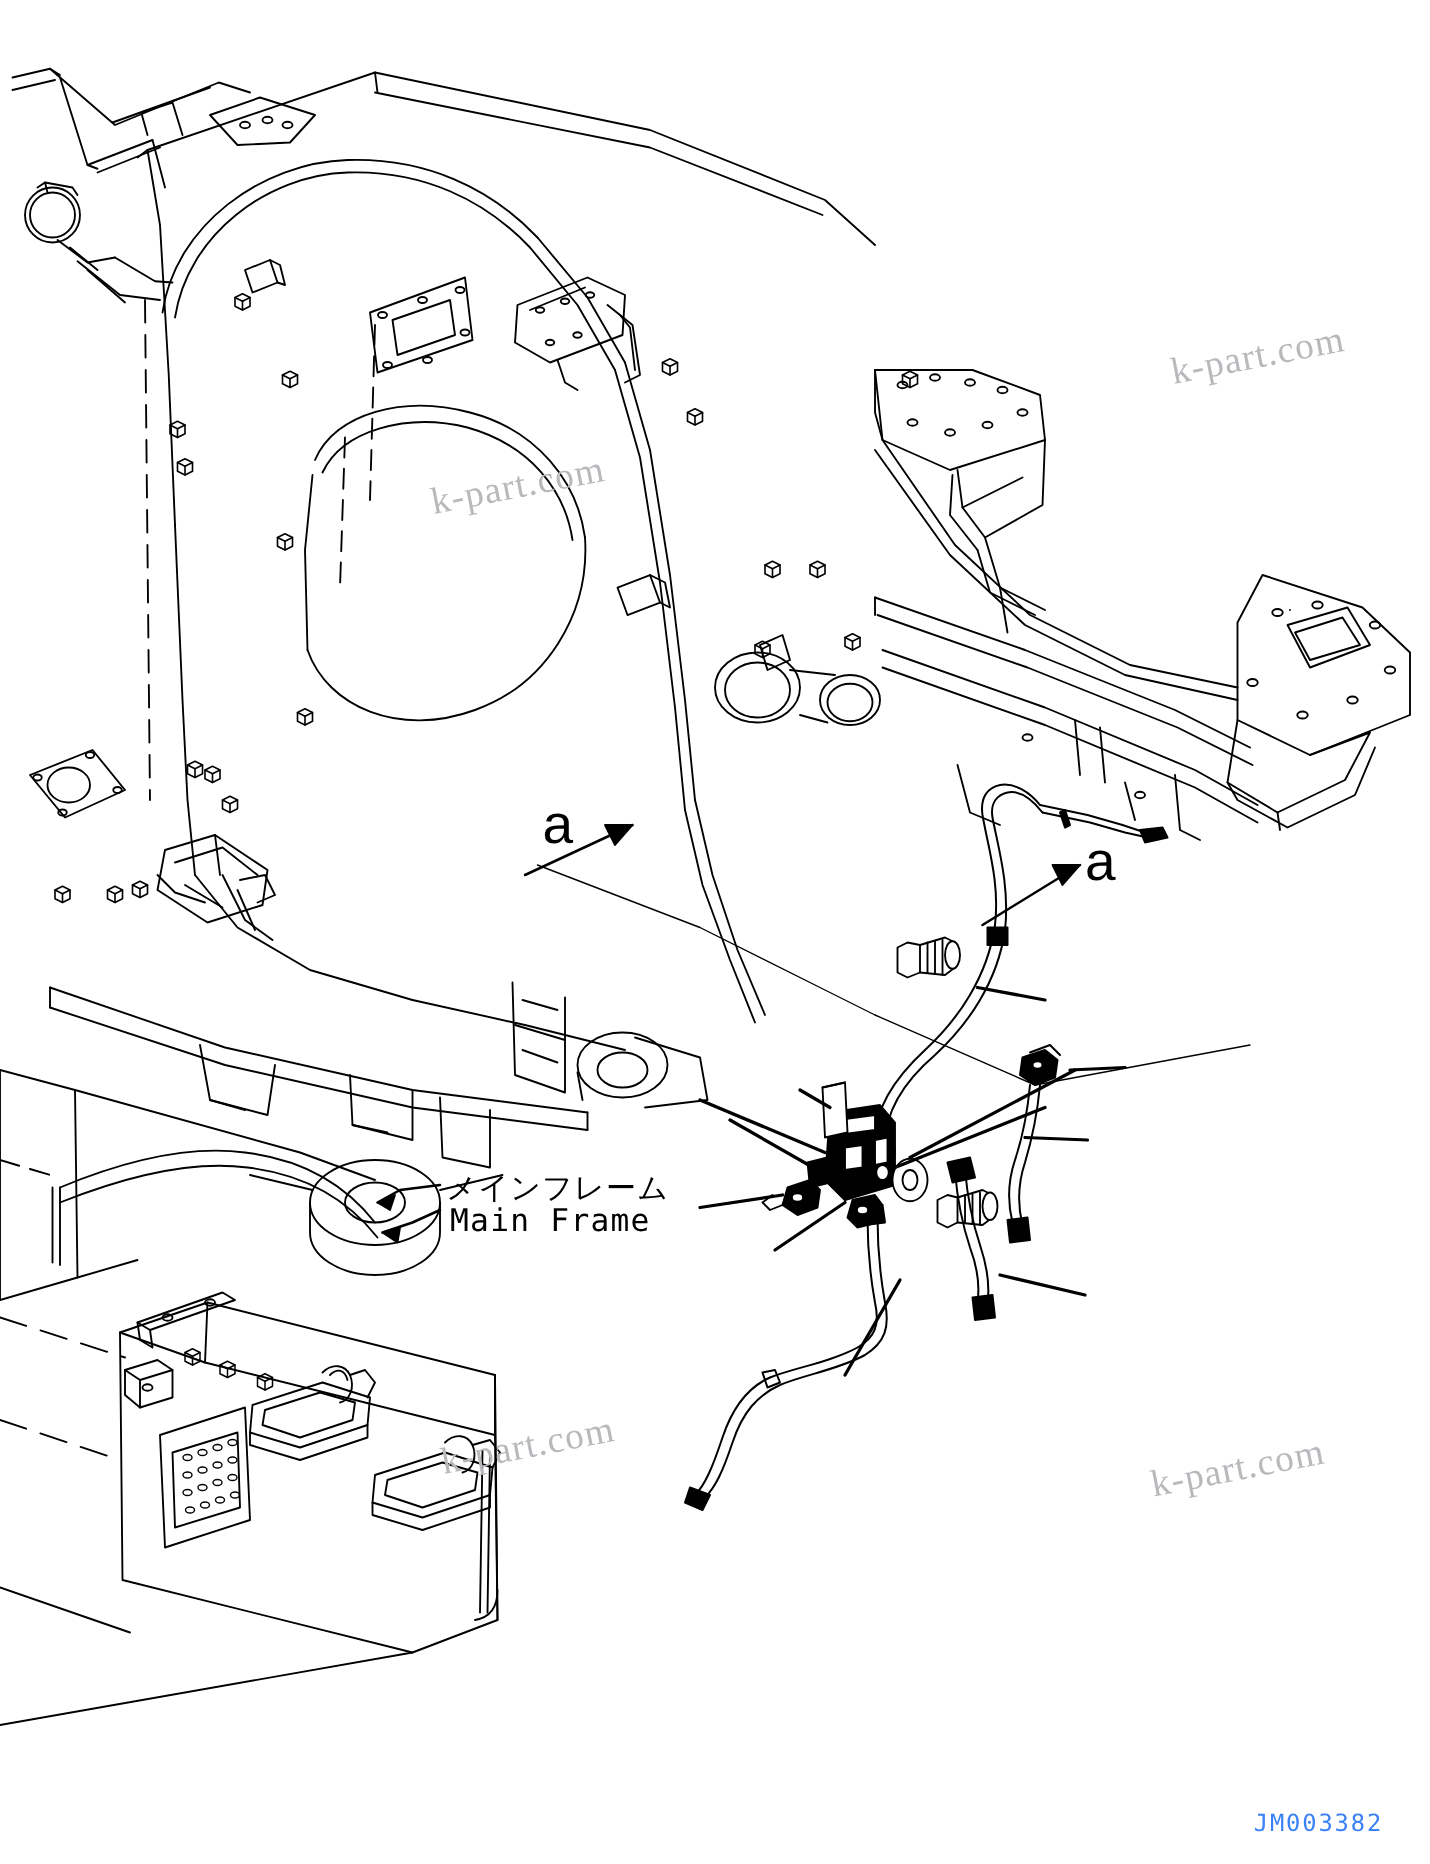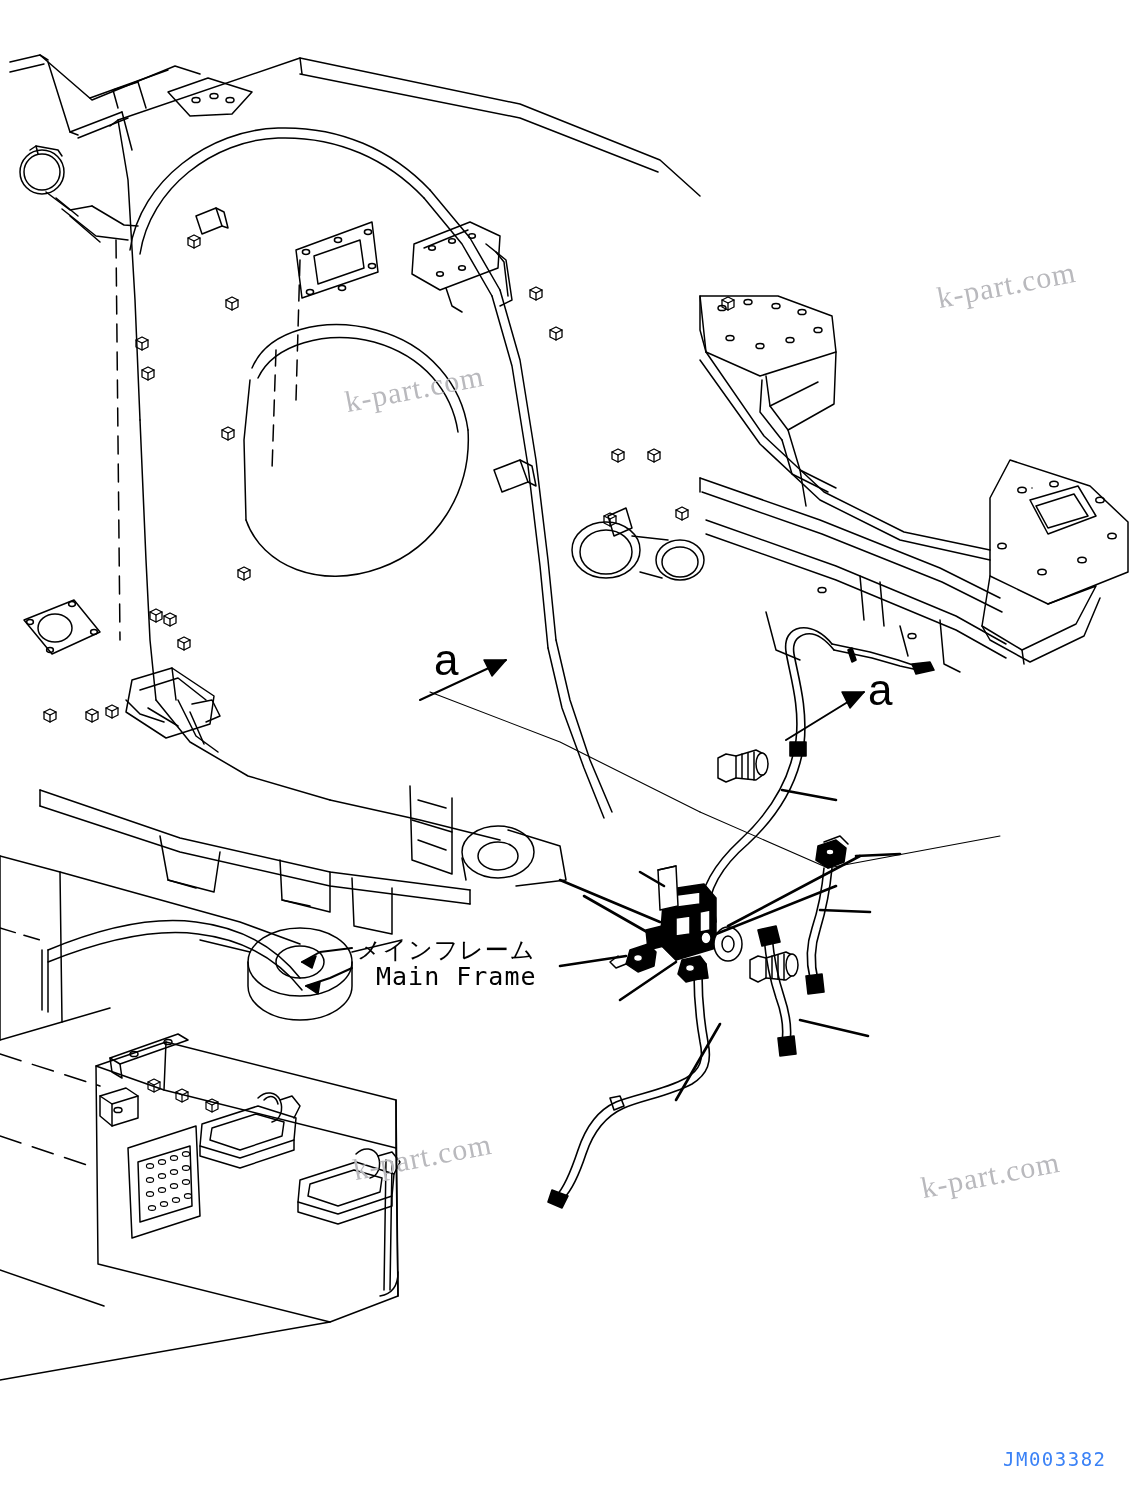--- a/index.html
+++ b/index.html
@@ -592,17 +592,17 @@
 
   <div class="wm" style="left:936px; top:268px; transform:rotate(-11deg);">k-part.com</div>
   <div class="wm" style="left:344px; top:372px; transform:rotate(-11deg);">k-part.com</div>
   <div class="wm" style="left:352px; top:1140px; transform:rotate(-11deg);">k-part.com</div>
   <div class="wm" style="left:920px; top:1158px; transform:rotate(-11deg);">k-part.com</div>
 
   <div class="callout" style="left:434px; top:638px;">a</div>
   <div class="callout" style="left:868px; top:668px;">a</div>
 
   <div class="lbl-jp" style="left:357px; top:934px;">メインフレーム</div>
-  <div class="lbl-en" style="left:376px; top:962px;">Main Frame</div>
+  <div class="lbl-en" style="left:360px; top:962px;">Main Frame</div>
 
   <div class="drawno" style="left:1003px; top:1448px;">JM003382</div>
 
 </div>
 
 </body></html>

